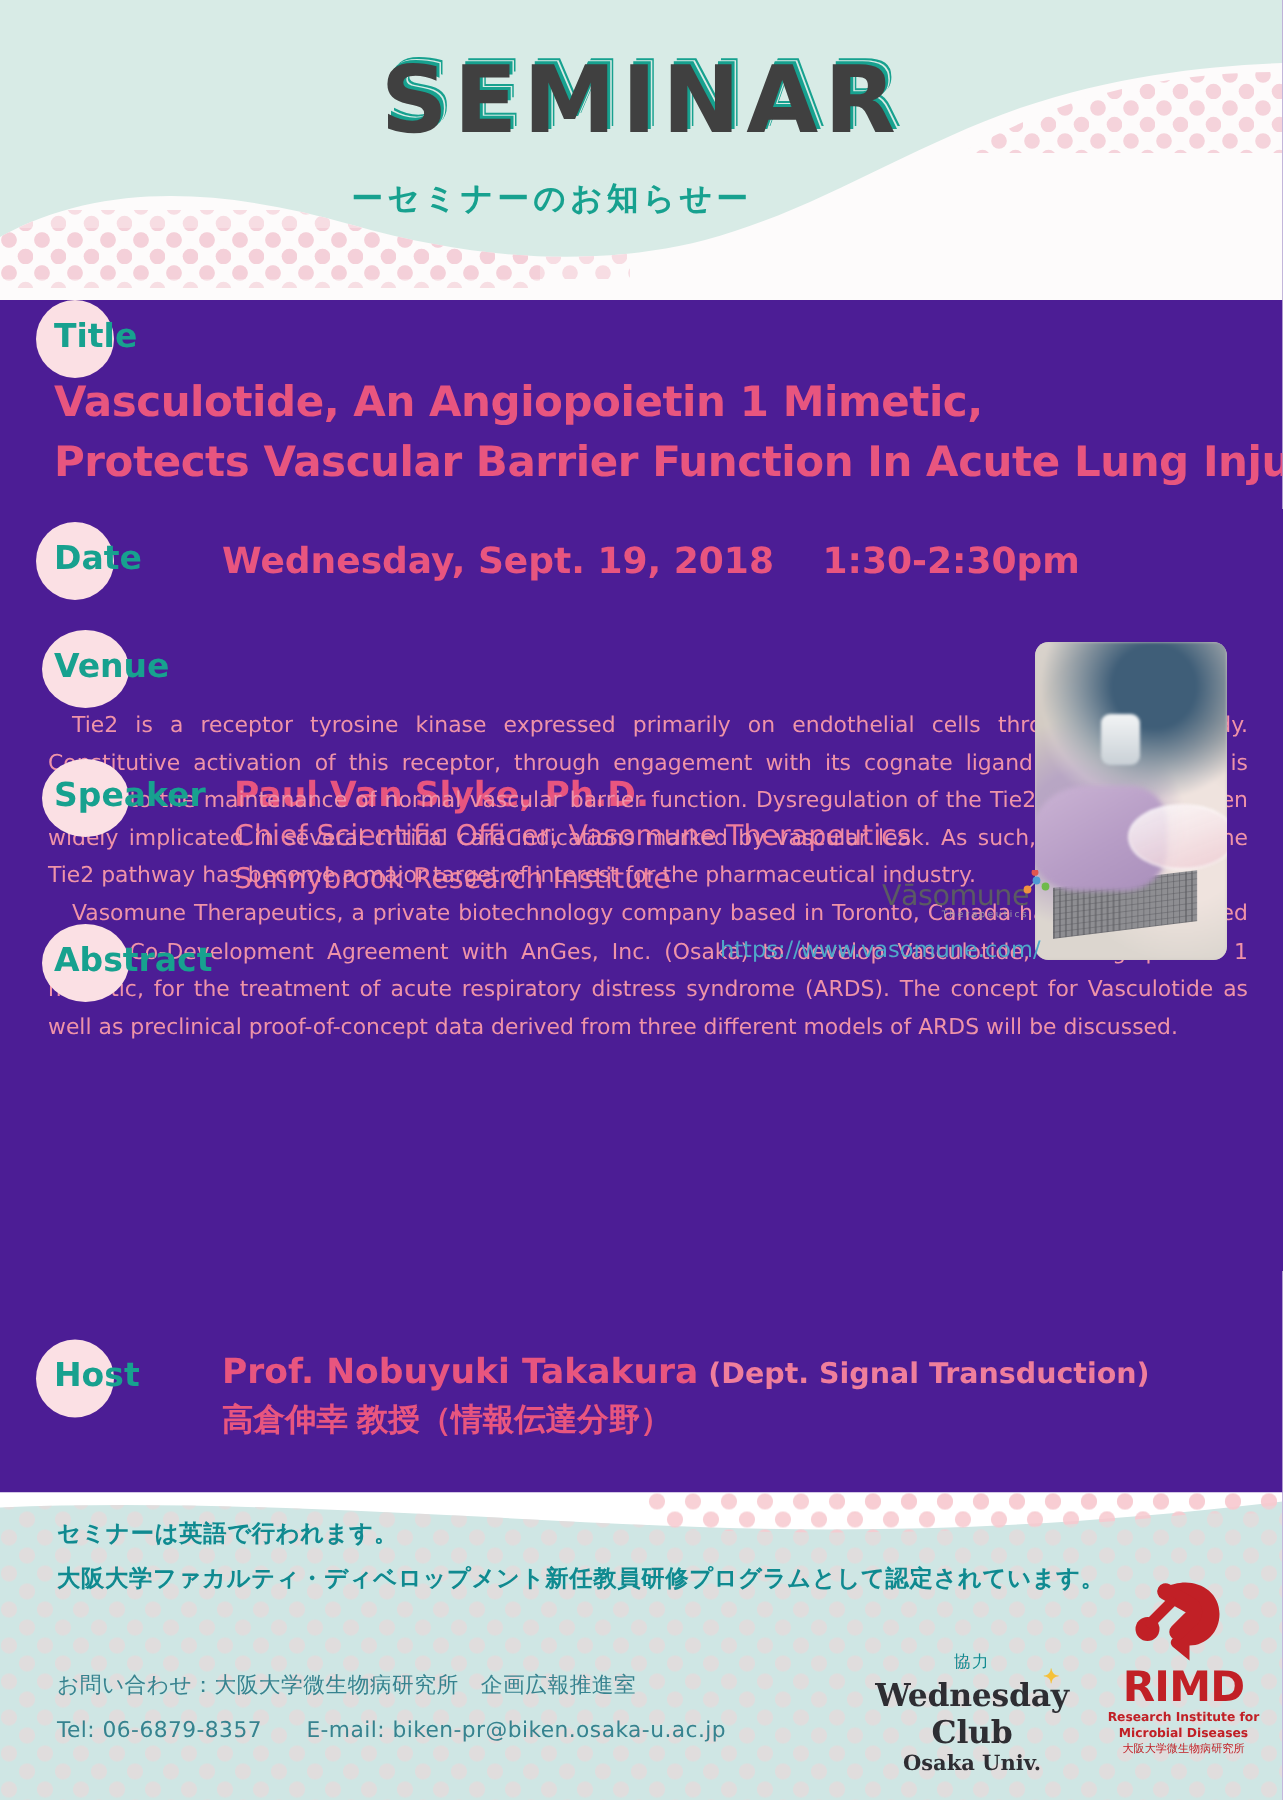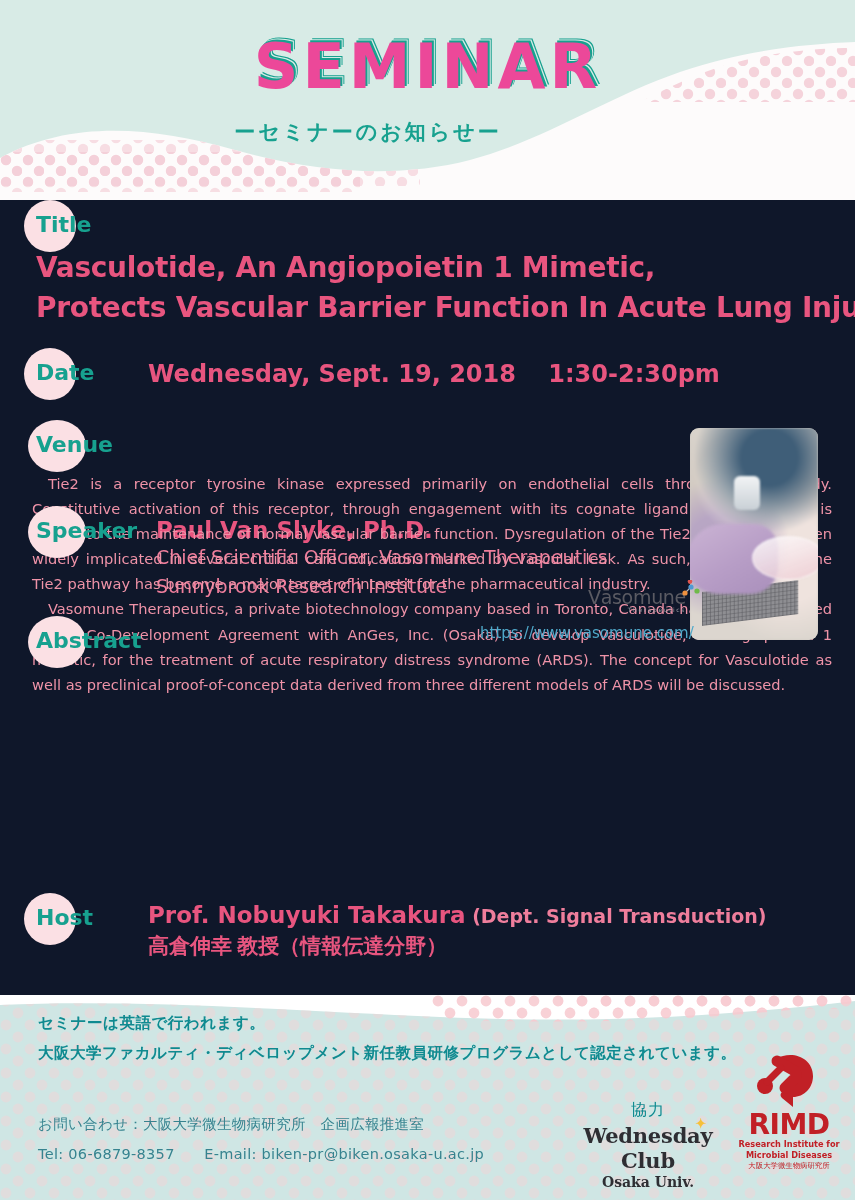--- a/index.html
+++ b/index.html
@@ -29,41 +29,41 @@
   .seminar-wrap{
     position:absolute;left:0;top:36px;width:855px;
     text-align:center;
   }
   .seminar{
     display:inline-block;
     font-family:"DejaVu Sans","Liberation Sans",sans-serif;
     font-size:62px;
     font-weight:bold;
     letter-spacing:4px;
-    color:#ec4899;
+    color:#404040;
     line-height:1;
     text-shadow:
        2px -2px 0 #17a18f,
        3px -3px 0 #d8ebe6,
        4px -4px 0 #17a18f;
   }
   .seminar-jp{
     position:absolute;left:0;top:118px;width:736px;
     text-align:center;
     font-family:"DejaVu Sans","Liberation Sans",sans-serif;
     font-size:21px;
     font-weight:bold;
     letter-spacing:3px;
     color:#17a18f;
   }
 
   
   .main{
     position:absolute;left:0;top:200px;width:855px;height:795px;
-    background:#0f172a;
+    background:#4c1d95;
   }
 
   .row{position:absolute;}
 
   .label{
     position:relative;
     display:inline-block;
     font-family:"DejaVu Sans","Liberation Sans",sans-serif;
     font-size:22px;
     font-weight:bold;
@@ -129,21 +129,21 @@
   }
   .abstract-body p{margin:0;text-indent:16px;}
 
   .host-name{
     font-family:"DejaVu Sans","Liberation Sans",sans-serif;
     font-size:23px;font-weight:bold;color:#e8557f;
     white-space:nowrap;
   }
   .host-name .dept{font-size:19px;font-weight:bold;color:#ef7e9c;}
   .host-jp{
-    font-family:Liberation Serif, serif;
+    font-family:Liberation Sans, sans-serif;
     font-size:21px;font-weight:bold;color:#e8557f;
     margin-top:4px;white-space:nowrap;
   }
 
   
   .photo{
     position:absolute;left:690px;top:428px;width:128px;height:212px;
     border-radius:9px;overflow:hidden;
     background:#cfcac4;
   }
@@ -227,21 +227,21 @@
     font-family:"DejaVu Sans","Liberation Sans",sans-serif;
     font-size:14.5px;color:#36838f;line-height:2.05;
     letter-spacing:.3px;
   }
 
   .collab{
     position:absolute;left:568px;top:1100px;width:160px;text-align:center;
   }
   .collab-label{
     font-family:"DejaVu Sans","Liberation Sans",sans-serif;
-    font-size:16px;color:#0f8a90;letter-spacing:1px;
+    font-size:11px;color:#0f8a90;letter-spacing:1px;
   }
   .collab-main{
     font-family:"DejaVu Serif","Liberation Serif",serif;
     font-size:21px;font-weight:bold;color:#2e2e33;letter-spacing:-0.2px;
     margin-top:2px;position:relative;display:inline-block;
   }
   .collab-star{
     position:absolute;right:22px;top:-7px;color:#f5c13a;font-size:13px;
   }
   .collab-sub{

